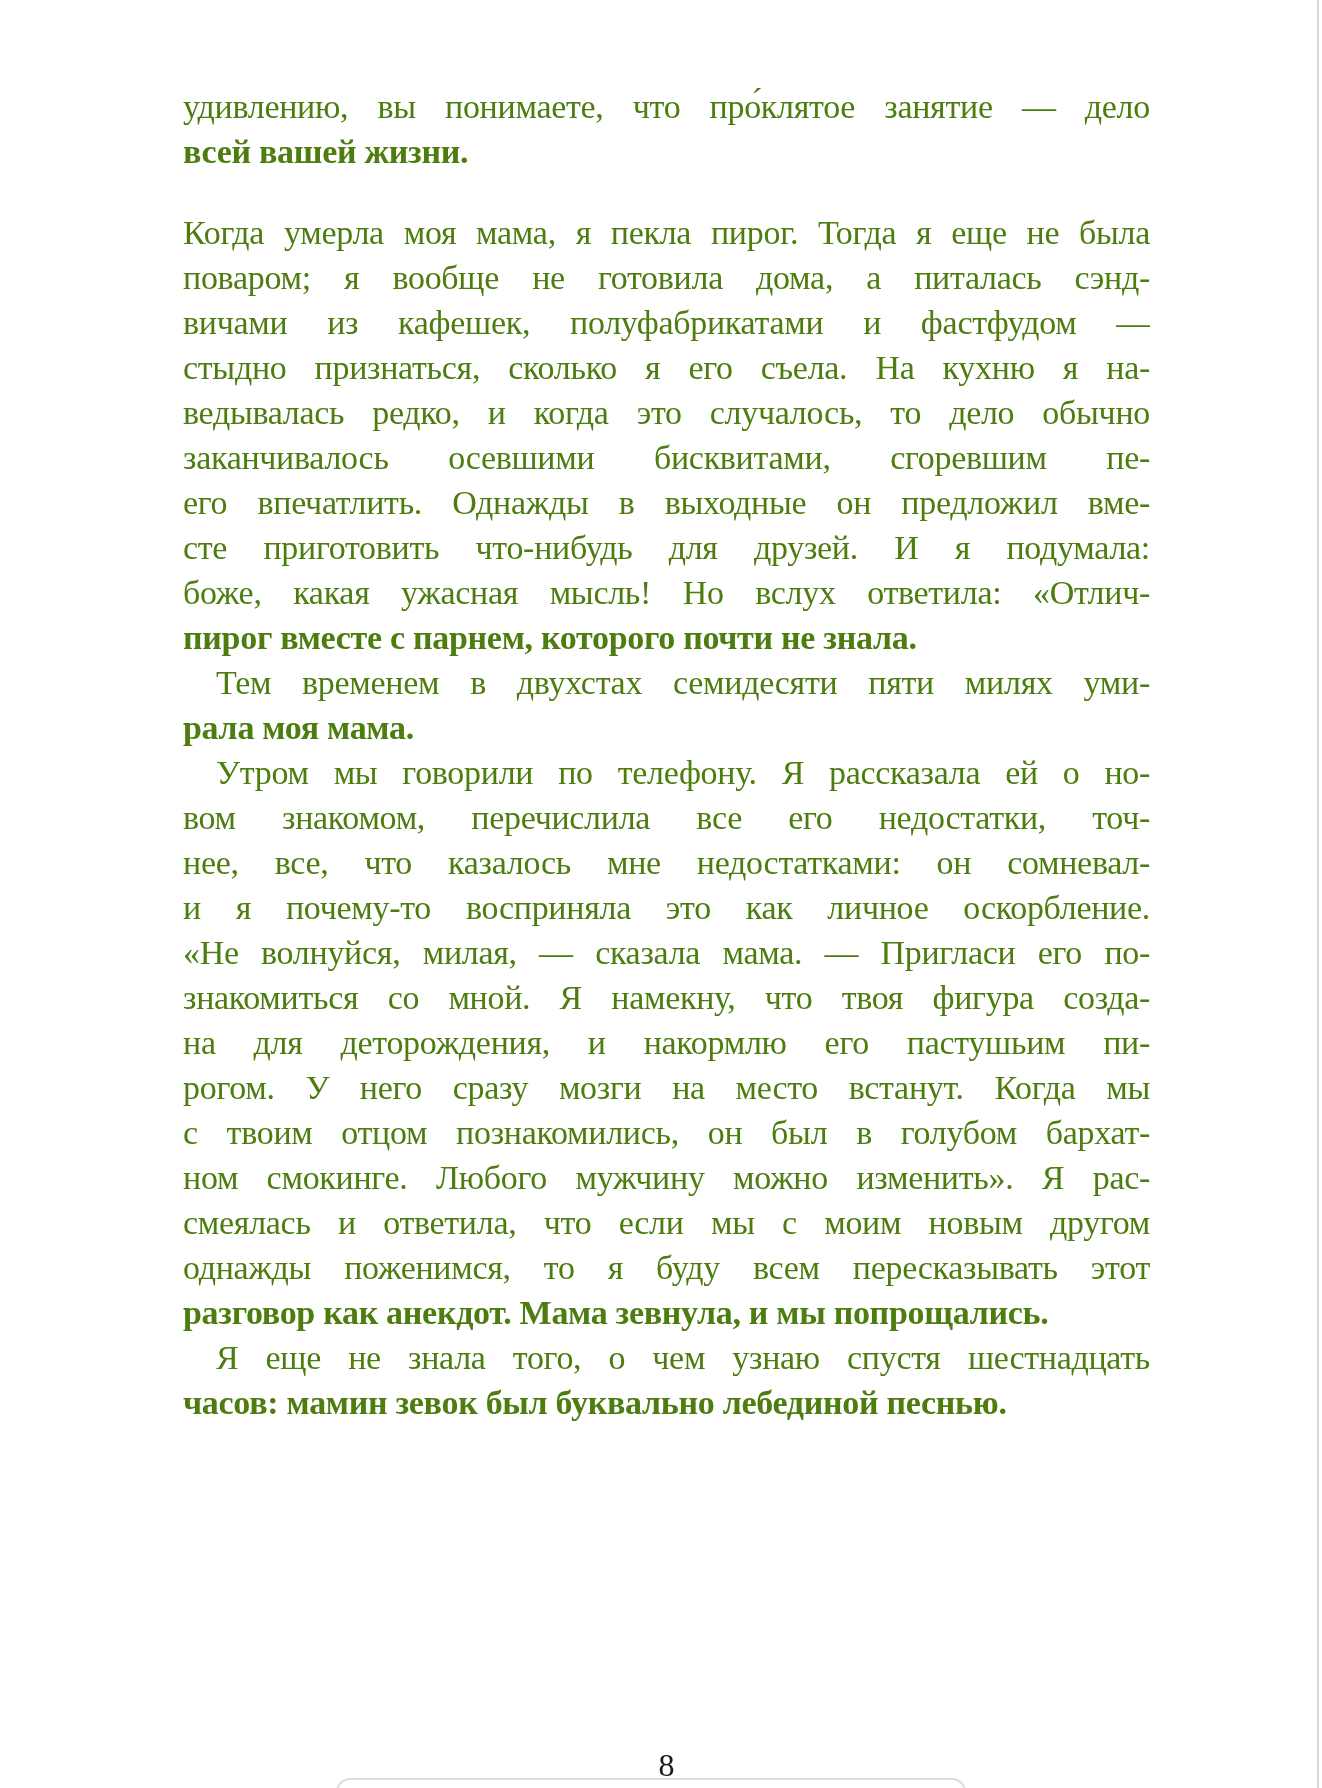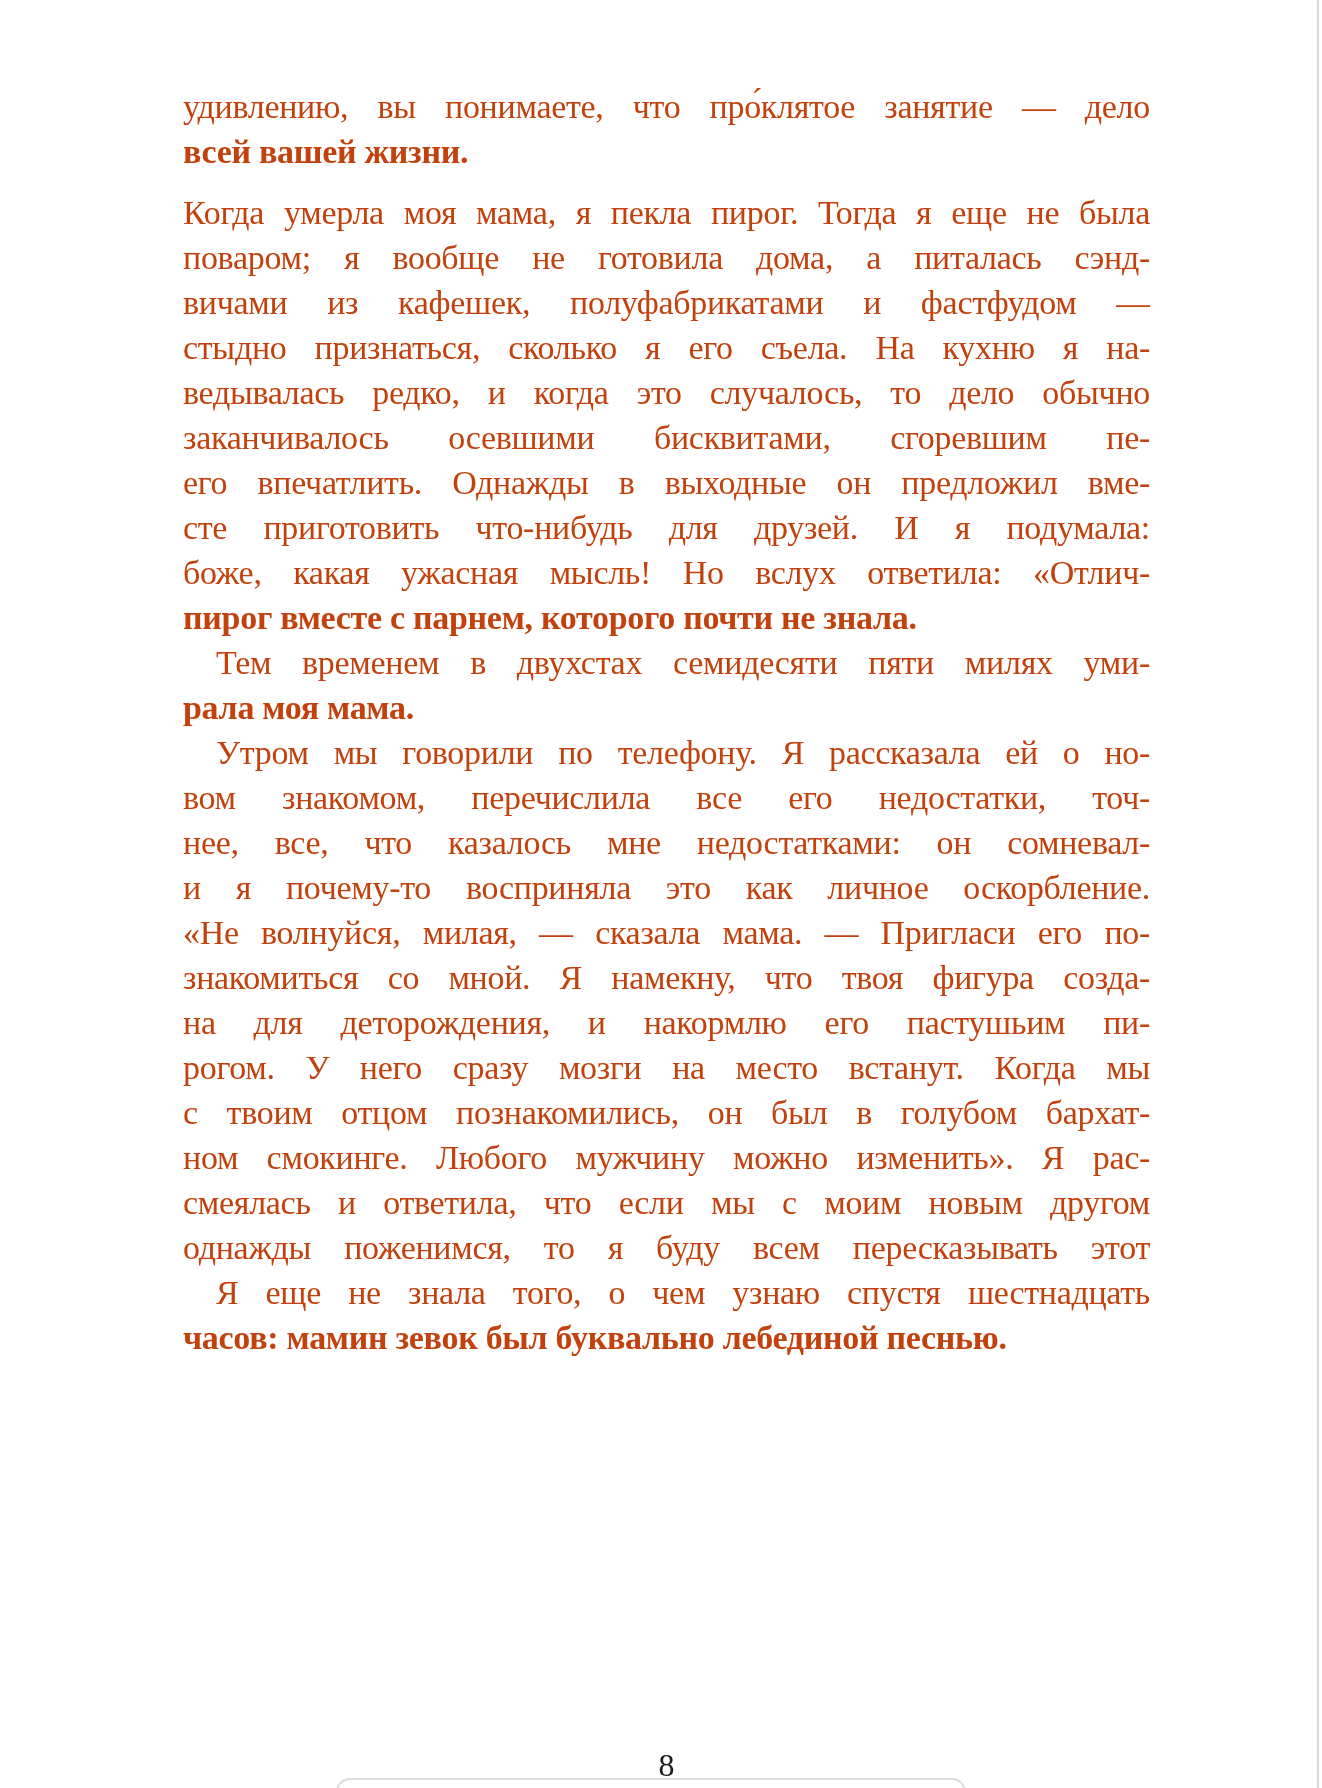--- a/index.html
+++ b/index.html
@@ -28,24 +28,24 @@
     background: #d9d9d9;
   }
   .text-block {
     position: absolute;
     left: 183px;
     top: 84px;
     width: 967px;
     font-size: 34px;
     line-height: 45px;
     letter-spacing: -0.3px;
-    color: #c2410c;
+    color: #4d7c0f;
   }
   .para { margin: 0; }
-  .para.space-before { margin-top: 16px; }
+  .para.space-before { margin-top: 36px; }
   .para.indent .line:first-child { text-indent: 33px; }
   .line {
     text-align: justify;
     text-align-last: justify;
     height: 45px;
     overflow: hidden;
   }
   .line.last {
     text-align-last: left;
     font-weight: bold;
@@ -103,20 +103,21 @@
         <div class="line">нее, все, что казалось мне недостатками: он сомневал-</div>
         <div class="line">и я почему-то восприняла это как личное оскорбление.</div>
         <div class="line">«Не волнуйся, милая, — сказала мама. — Пригласи его по-</div>
         <div class="line">знакомиться со мной. Я намекну, что твоя фигура созда-</div>
         <div class="line">на для деторождения, и накормлю его пастушьим пи-</div>
         <div class="line">рогом. У него сразу мозги на место встанут. Когда мы</div>
         <div class="line">с твоим отцом познакомились, он был в голубом бархат-</div>
         <div class="line">ном смокинге. Любого мужчину можно изменить». Я рас-</div>
         <div class="line">смеялась и ответила, что если мы с моим новым другом</div>
         <div class="line">однажды поженимся, то я буду всем пересказывать этот</div>
+        <div class="line last">разговор как анекдот. Мама зевнула, и мы попрощались.</div>
       </div>
       <div class="para indent">
         <div class="line">Я еще не знала того, о чем узнаю спустя шестнадцать</div>
         <div class="line last">часов: мамин зевок был буквально лебединой песнью.</div>
       </div>
     </div>
   <div class="page-number">8</div>
   <div class="right-border"></div>
   <div class="bottom-panel"></div>
 </div>

